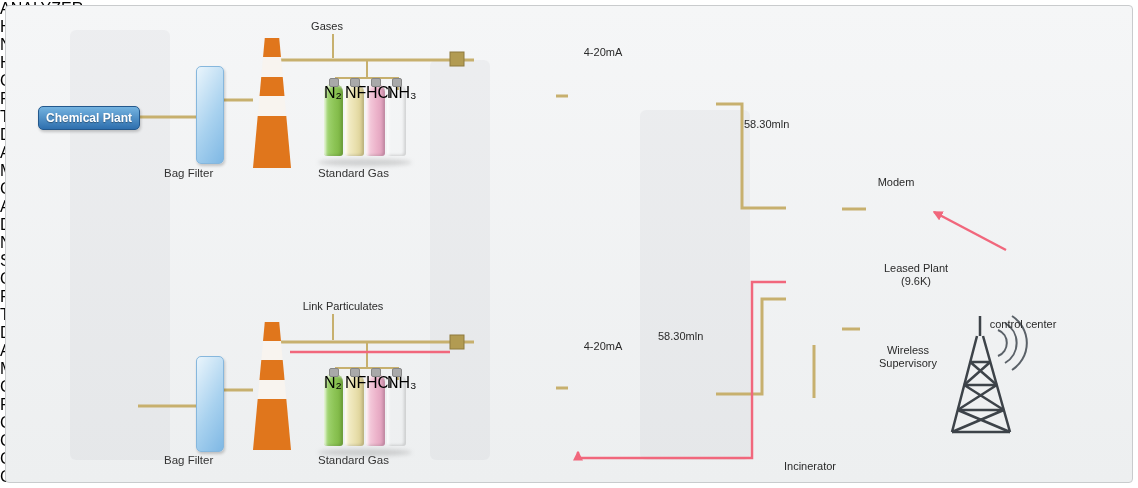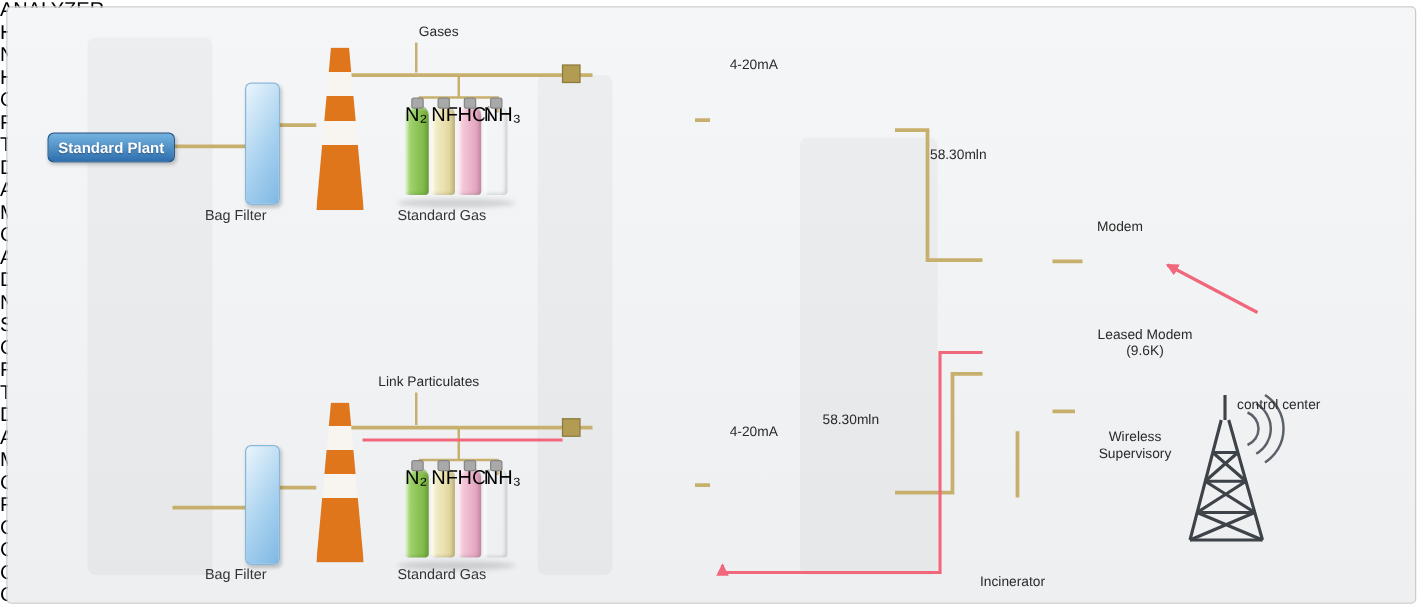--- a/index.html
+++ b/index.html
@@ -154,28 +154,28 @@
       <path d="M964.2,385 L990.3,362 M996.8,385 L970.2,362 M970.2,362 H990.3"></path>
     </g>
 
     <g stroke="#5a6168" stroke-width="2" fill="none">
       <path d="M998,330 A14,14 0 0 1 998,356"></path>
       <path d="M1005,323 A23,23 0 0 1 1005,363"></path>
       <path d="M1012,316 A32,32 0 0 1 1012,370"></path>
     </g>
   </svg>
 
-  <div class="tag" style="left:38px;top:106px">Standard Plant</div>
+  <div class="tag" style="left:38px;top:106px">Chemical Plant</div>
 
   <div class="bagfilter" style="left:196px;top:66px;height:96px"></div>
   <div class="lbl" style="left:164px;top:167px;width:90px">Bag Filter</div>
 
   <div class="stack" style="left:253px;top:38px;height:130px"></div>
 
-  <div class="small-lbl" style="left:316px;top:20px;width:70px">Gases</div>
+  <div class="small-lbl" style="left:292px;top:20px;width:70px">Gases</div>
 
   <div class="cylgroup" style="left:324px;top:84px">
     <div class="cyl cyl1"><span class="cyl-label">N₂</span></div>
     <div class="cyl cyl2"><span class="cyl-label">NF</span></div>
     <div class="cyl cyl3"><span class="cyl-label">HCl</span></div>
     <div class="cyl cyl4"><span class="cyl-label">NH₃</span></div>
   </div>
   <div class="lbl" style="left:318px;top:167px;width:96px">Standard Gas</div>
 
   <div class="analyzer" style="left:474px;top:40px">
@@ -273,21 +273,21 @@
 
   </div>
 
   <div class="small-lbl" style="left:868px;top:176px;width:56px">Modem</div>
   <div class="device3d" style="left:866px;top:192px">
     <div class="d3-top"></div>
     <div class="d3-front"></div>
   </div>
 
   <div class="small-lbl" style="left:876px;top:262px;width:80px">
-    <div>Leased Modem</div>
+    <div>Leased Plant</div>
     <div>(9.6K)</div>
   </div>
 
   <div class="control-center" style="left:936px;top:222px">
     <div class="cc-body">
       <div class="cc-screens">
         <span class="scr" style="background:#2fb3c4"></span>
         <span class="scr" style="background:#3a78d0"></span>
         <span class="scr" style="background:#e09a32"></span>
         <span class="scr" style="background:#2f9e66"></span>

